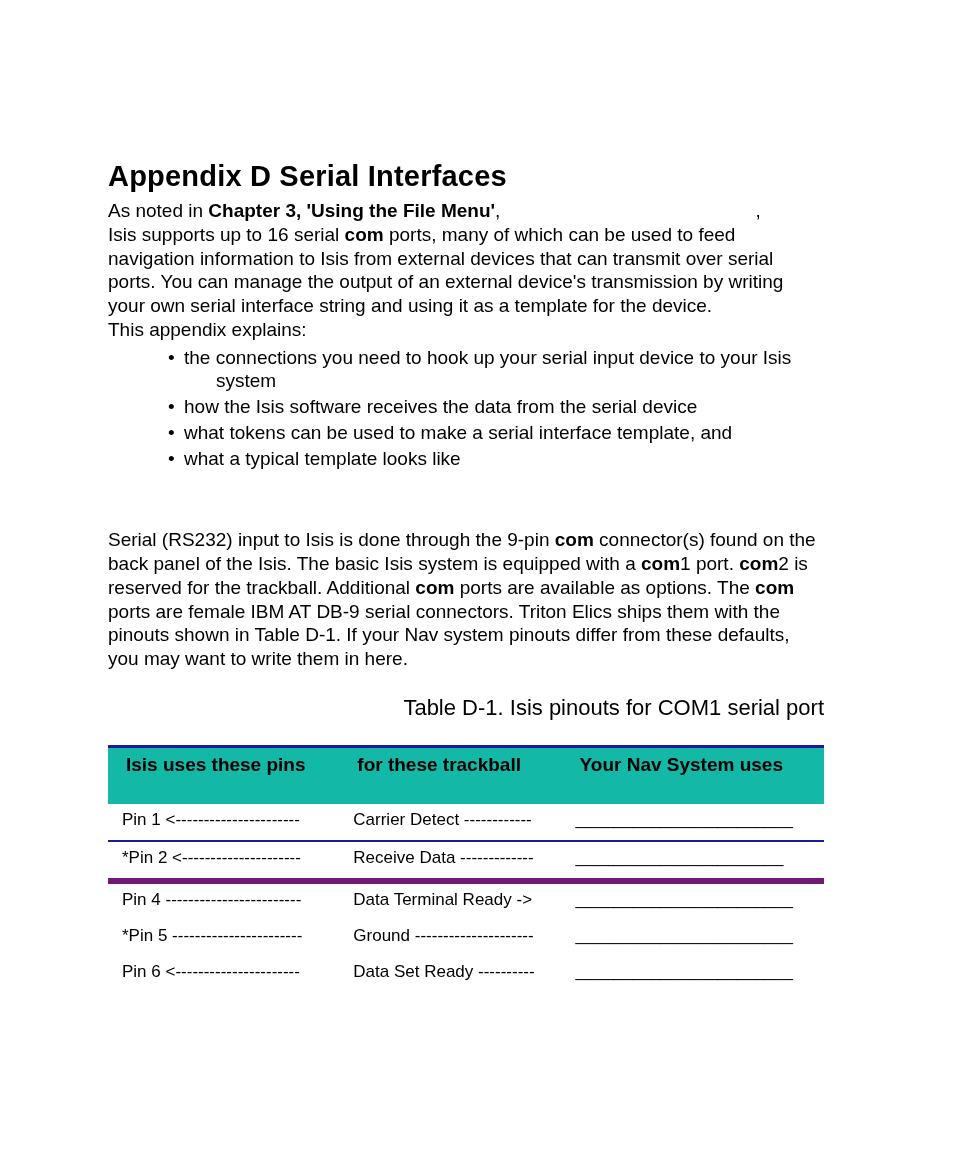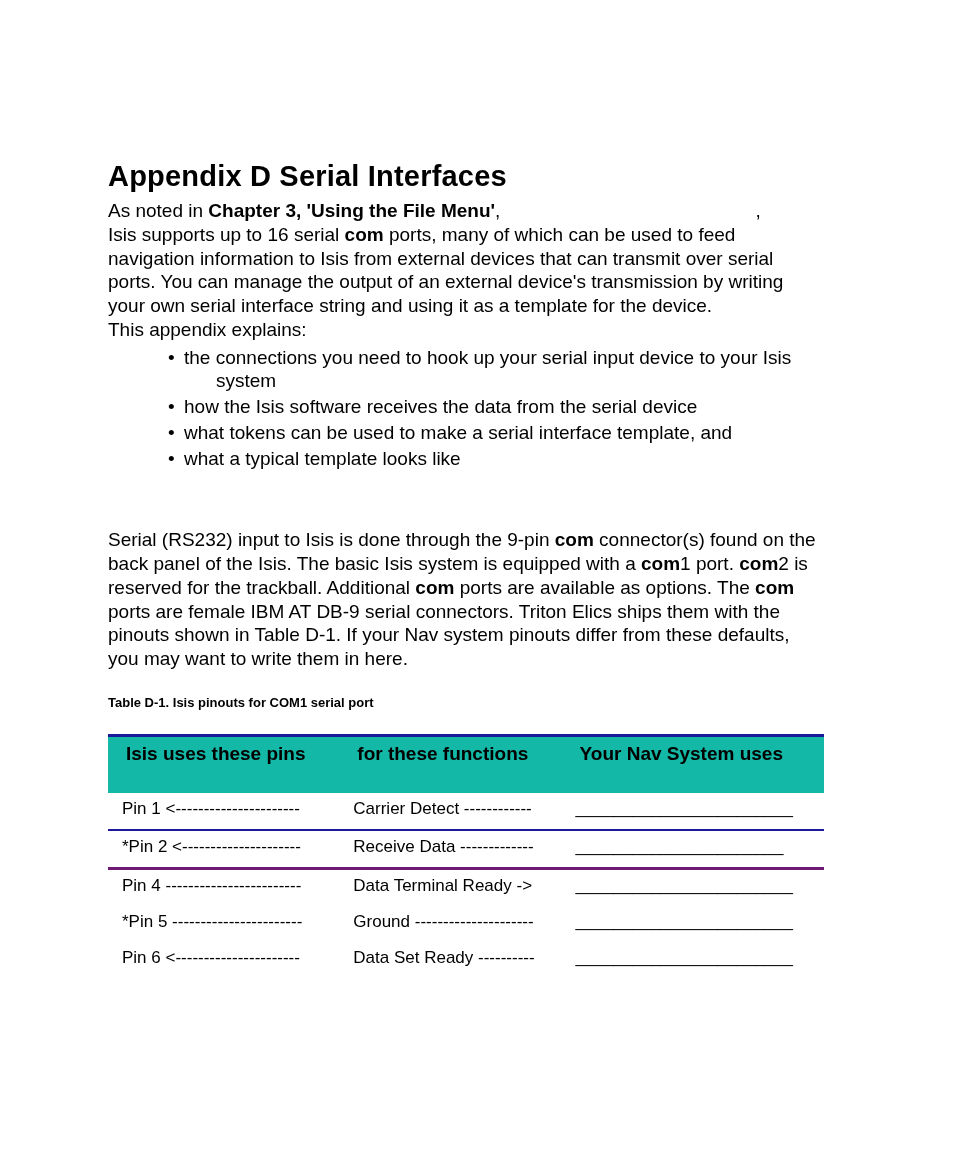--- a/index.html
+++ b/index.html
@@ -43,42 +43,42 @@
     position: absolute;
     left: 0;
     top: 0;
   }
   .bullets li .indent {
     display: block;
     padding-left: 32px;
   }
   .spacer { height: 56px; }
   .table-caption {
-    text-align: left;
-    font-weight: bold;
-    font-size: 13px;
+    text-align: right;
+    font-weight: normal;
+    font-size: 22px;
     margin: 24px 0 24px 0;
   }
   .pin-table {
     width: 100%;
     border-collapse: collapse;
   }
   .pin-table thead tr th {
     background: #14b8a6;
     border-top: 3px solid #1a1a9a;
     font-weight: bold;
     font-size: 19px;
     text-align: left;
     padding: 6px 10px 28px 18px;
     vertical-align: top;
   }
   .pin-table tbody tr td {
     font-size: 17px;
     padding: 6px 4px 10px 14px;
-    border-bottom: 3px solid #701a75;
+    border-bottom: 6px solid #701a75;
     white-space: pre;
     font-family: Arial, Helvetica, sans-serif;
   }
   .pin-table tbody tr:first-child td {
     border-bottom: 2px solid #1a1a9a;
   }
   .pin-table tbody tr:nth-child(n+3) td {
     border-bottom: none;
   }
 </style>
@@ -111,21 +111,21 @@
   <div class="body-text">
     <span>Serial (RS232) input to Isis is done through the 9-pin </span><span class="bold">com</span><span> connector(s) found on the back panel of the Isis. The basic Isis system is equipped with a </span><span class="bold">com</span><span>1 port. </span><span class="bold">com</span><span>2 is reserved for the trackball. Additional </span><span class="bold">com</span><span> ports are available as options. The </span><span class="bold">com</span><span> ports are female IBM AT DB-9 serial connectors. Triton Elics ships them with the pinouts shown in Table D-1. If your Nav system pinouts differ from these defaults, you may want to write them in here.</span>
   </div>
 
   <div class="table-caption">Table D-1. Isis pinouts for COM1 serial port</div>
 
   <table class="pin-table">
     <thead>
       <tr>
         <th>Isis uses these pins</th>
-        <th>for these functions</th>
+        <th>for these trackball</th>
         <th>Your Nav System uses</th>
       </tr>
     </thead>
     <tbody>
       <tr>
         <td>Pin 1 &lt;----------------------</td>
         <td>Carrier Detect ------------</td>
         <td>_______________________</td>
       </tr>
       <tr>

